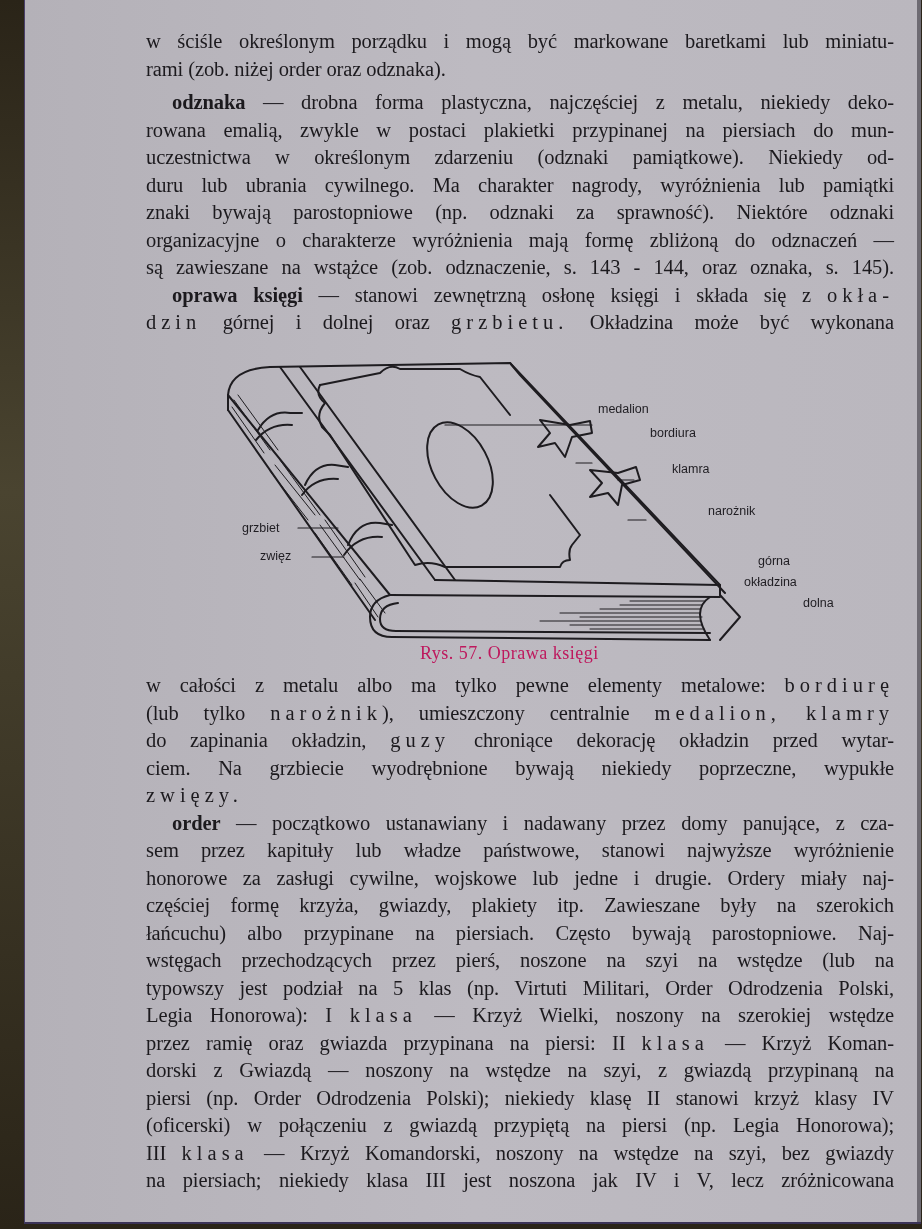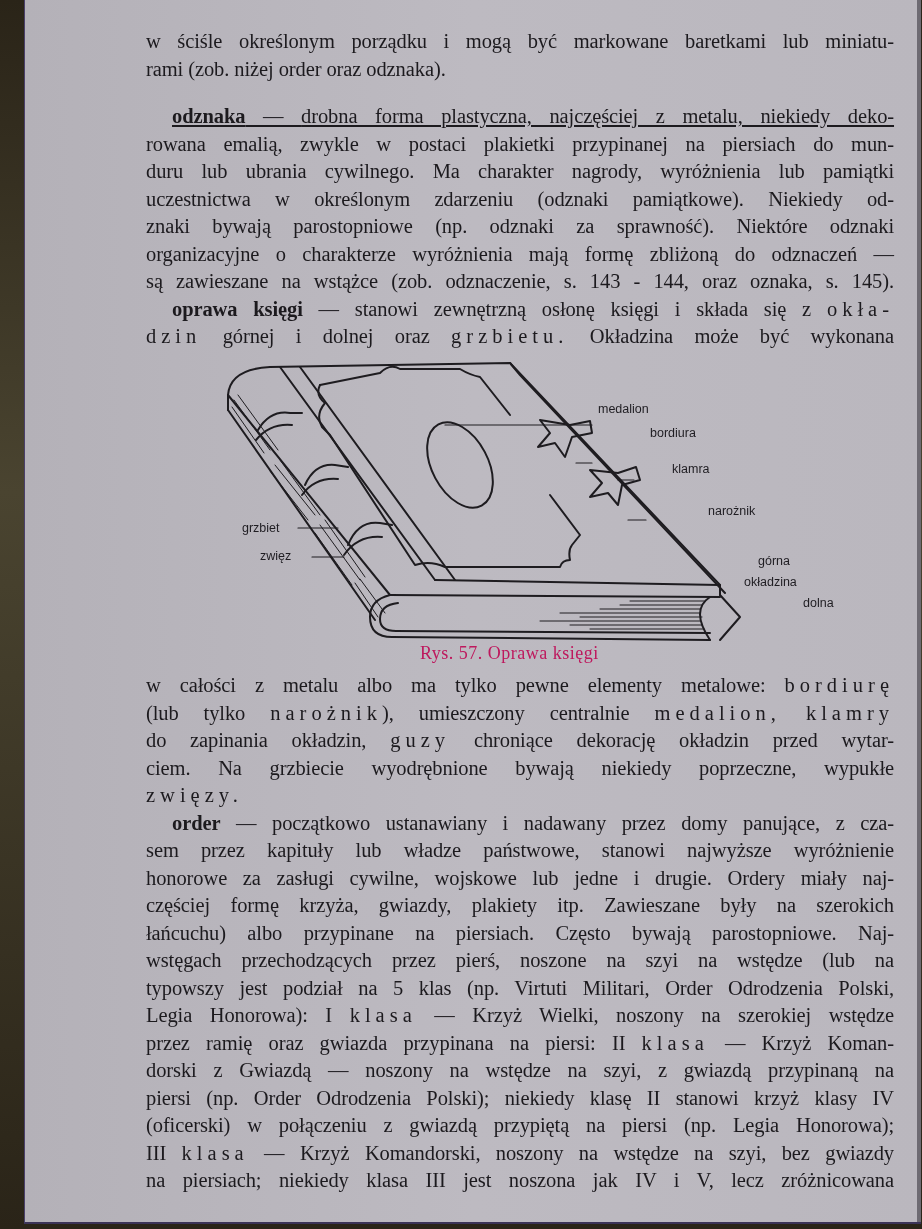--- a/index.html
+++ b/index.html
@@ -46,24 +46,24 @@
 <body>
 
 <div class="page">
   <div class="right-shadow"></div>
 </div>
 
 <div class="text-block" style="top:28px;">
   <span class="line">w ściśle określonym porządku i mogą być markowane baretkami lub miniatu-</span>
   <span class="line last">rami (zob. niżej order oraz odznaka).</span>
 
-  <span class="line indent" style="margin-top:20px;text-decoration:underline;"><span class="term">odznaka</span><span> — </span><span>drobna forma plastyczna, najczęściej z metalu, niekiedy deko-</span></span>
+  <span class="line indent" style="margin-top:6px;"><span class="term">odznaka</span><span> — </span><span>drobna forma plastyczna, najczęściej z metalu, niekiedy deko-</span></span>
   <span class="line">rowana emalią, zwykle w postaci plakietki przypinanej na piersiach do mun-</span>
+  <span class="line">uczestnictwa w określonym zdarzeniu (odznaki pamiątkowe). Niekiedy od-</span>
   <span class="line">duru lub ubrania cywilnego. Ma charakter nagrody, wyróżnienia lub pamiątki</span>
-  <span class="line">uczestnictwa w określonym zdarzeniu (odznaki pamiątkowe). Niekiedy od-</span>
   <span class="line">znaki bywają parostopniowe (np. odznaki za sprawność). Niektóre odznaki</span>
   <span class="line">organizacyjne o charakterze wyróżnienia mają formę zbliżoną do odznaczeń —</span>
   <span class="line">są zawieszane na wstążce (zob. odznaczenie, s. 143 - 144, oraz oznaka, s. 145).</span>
 
   <span class="line indent"><span class="term">oprawa księgi</span><span> — </span><span>stanowi zewnętrzną osłonę księgi i składa się z </span><span class="spaced">okła-</span></span>
   <span class="line"><span class="spaced">dzin</span><span> górnej i dolnej oraz </span><span class="spaced">grzbietu.</span><span> Okładzina może być wykonana</span></span>
 </div>
 
 <div class="figure">
   <svg width="600" height="290" viewBox="0 0 600 290" fill="none" stroke="#1e1c20" stroke-width="2" stroke-linejoin="round" stroke-linecap="round">

